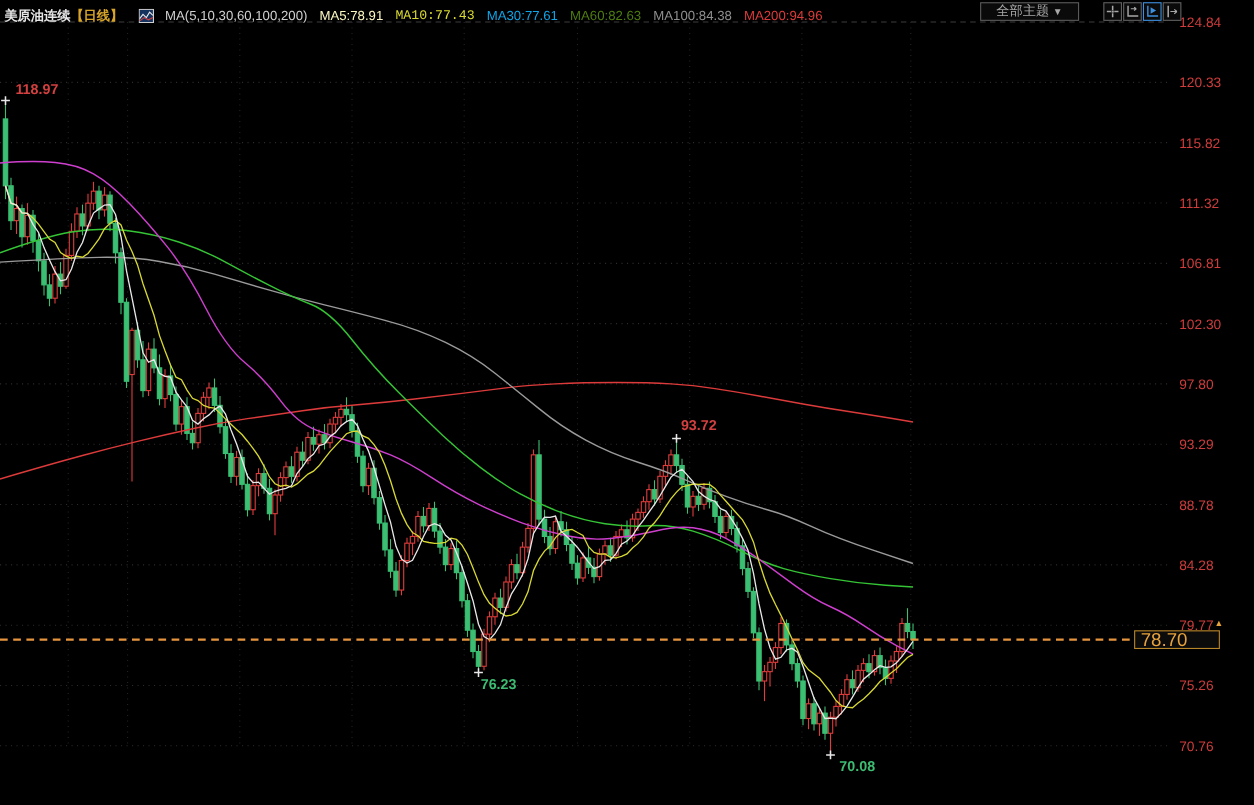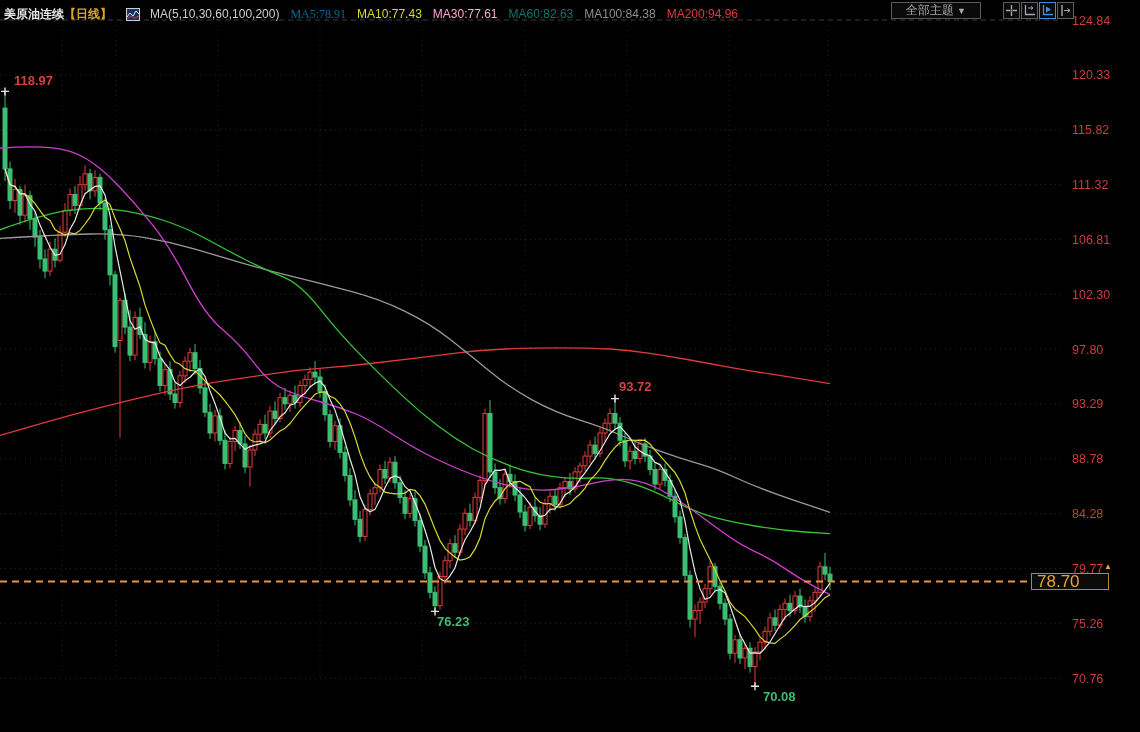--- a/index.html
+++ b/index.html
@@ -423,24 +423,24 @@
     <span class="t sym">美原油连续</span>
     <span class="period">【日线】</span>
     <span class="legend-icon">
       <svg width="14" height="13">
           <rect x="0.5" y="0.5" width="13" height="12" fill="#16335f" stroke="#cfcfcf" stroke-width="1"></rect>
           <polyline points="1,9 4,5 7,8 10,3 13,6" fill="none" stroke="#e8e8e8" stroke-width="1"></polyline>
           <polyline points="1,11 5,8 9,10 13,8" fill="none" stroke="#d04040" stroke-width="1"></polyline>
         </svg>
     </span>
     <span class="maparams">MA(5,10,30,60,100,200)</span>
-    <span class="maval" style="color: #0369a1; font-family: Liberation Serif, serif;">MA5:78.91</span>
-    <span class="maval" style="color: rgb(216, 216, 50);">MA10:77.43</span>
-    <span class="maval" style="color: #f9a8d4;">MA30:77.61</span>
-    <span class="maval" style="color: #0f766e;">MA60:82.63</span>
+    <span class="maval" style="color: #fef9c3;">MA5:78.91</span>
+    <span class="maval" style="color: rgb(216, 216, 50); font-family: Liberation Mono, monospace;">MA10:77.43</span>
+    <span class="maval" style="color: #0ea5e9;">MA30:77.61</span>
+    <span class="maval" style="color: #4d7c0f;">MA60:82.63</span>
     <span class="maval" style="color: rgb(143, 143, 143); text-align: center;">MA100:84.38</span>
     <span class="maval" style="color: rgb(221, 59, 59);">MA200:94.96</span>
   </div>
 
   <div id="controls">
     <div id="theme-btn">
       <span>全部主题</span>
       <span style="font-size:9px;">▼</span>
     </div>
   </div>

